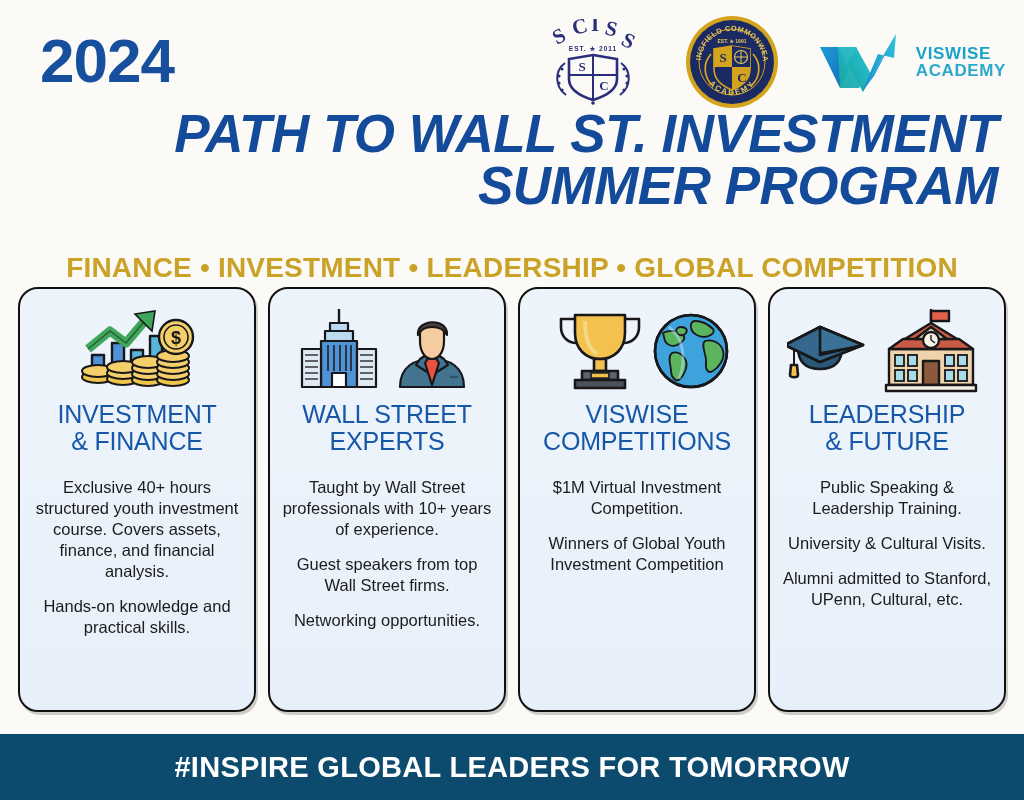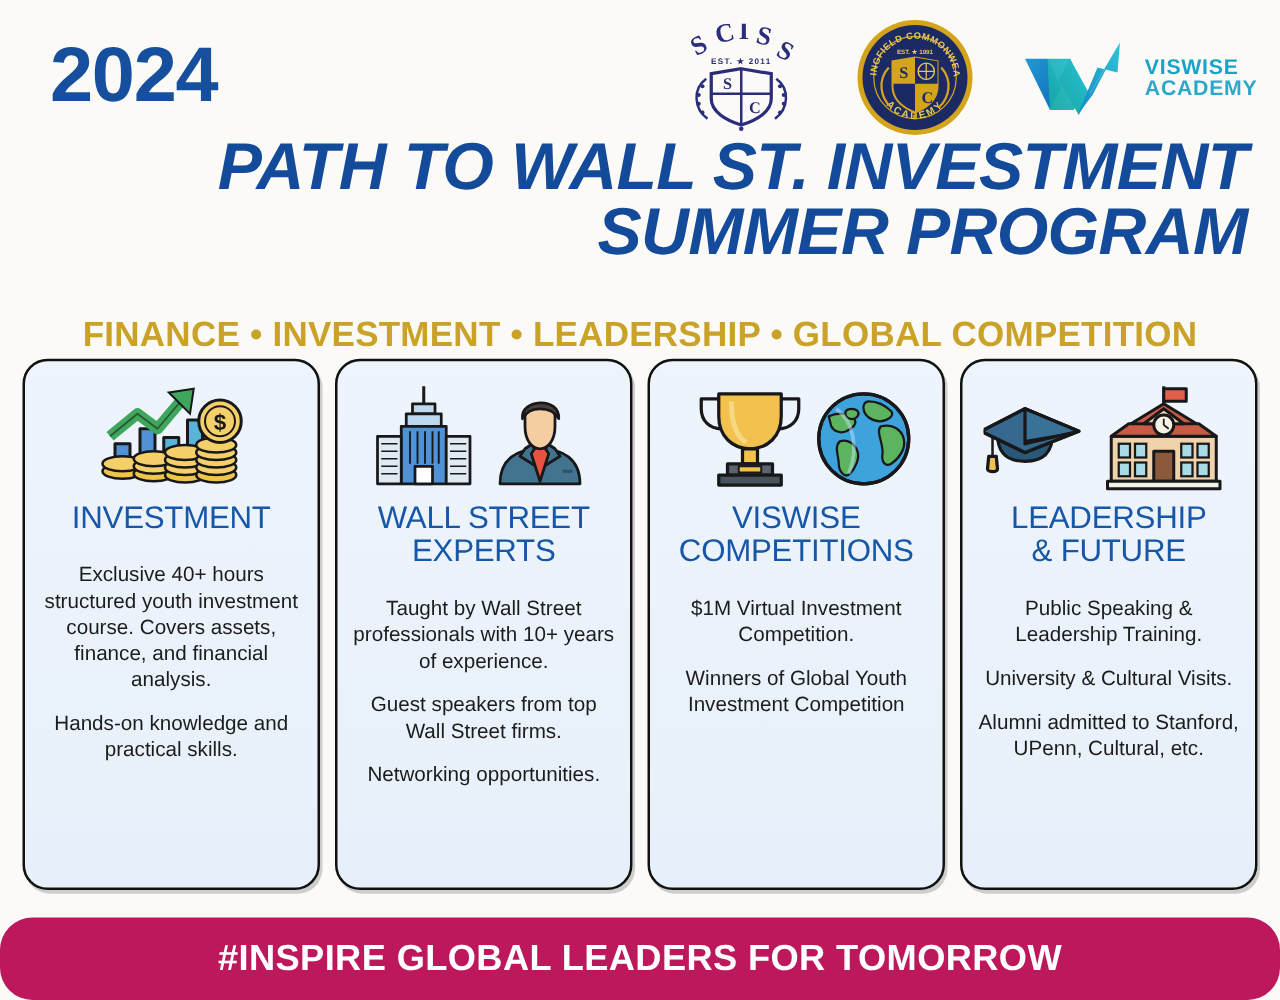--- a/index.html
+++ b/index.html
@@ -60,21 +60,21 @@
     color:#1657a8;font-weight:400;font-size:25px;line-height:1.07;
     text-align:center;margin-top:6px;margin-bottom:18px;letter-spacing:-.2px;
   }
   .card-body{text-align:center;color:#1c1c1c;font-size:16.5px;line-height:1.28;}
   .card-body p{margin:4px 0 14px;text-align:center;}
   .card-body p:last-child{margin-bottom:0;}
 
   
   .footer{
     position:absolute;left:0;right:0;top:734px;height:66px;
-    background:#be185d;display:flex;align-items:center;justify-content:center;border-radius:26px;
+    background:#0c4a6e;display:flex;align-items:center;justify-content:center;
   }
   .footer-text{
     color:#ffffff;font-weight:700;font-size:29px;letter-spacing:.3px;
   }
 </style>
 </head>
 <body>
 
 <div class="poster">
 
@@ -211,20 +211,21 @@
             <ellipse cx="97" cy="57" rx="16" ry="6" fill="#f5d06a"></ellipse>
             <ellipse cx="97" cy="51" rx="16" ry="6" fill="#f5d06a"></ellipse>
           </g>
           <circle cx="100" cy="32" r="17" fill="#f5d06a" stroke="#18181b" stroke-width="2.4"></circle>
           <circle cx="100" cy="32" r="12" fill="none" stroke="#18181b" stroke-width="1.6"></circle>
           <text x="100" y="39" text-anchor="middle" font-family="Liberation Sans, sans-serif" font-size="18" font-weight="700" fill="#18181b">$</text>
         </svg>
       </div>
       <div class="card-title">
         <span>INVESTMENT</span><br>
+        <span>&amp; FINANCE</span>
       </div>
       <div class="card-body">
         <p>Exclusive 40+ hours structured youth investment course. Covers assets, finance, and financial analysis.</p>
         <p>Hands-on knowledge and practical skills.</p>
       </div>
     </div>
 
     <div class="card">
       <div class="card-icons">
         <svg width="190" height="88" viewBox="0 0 190 88">

